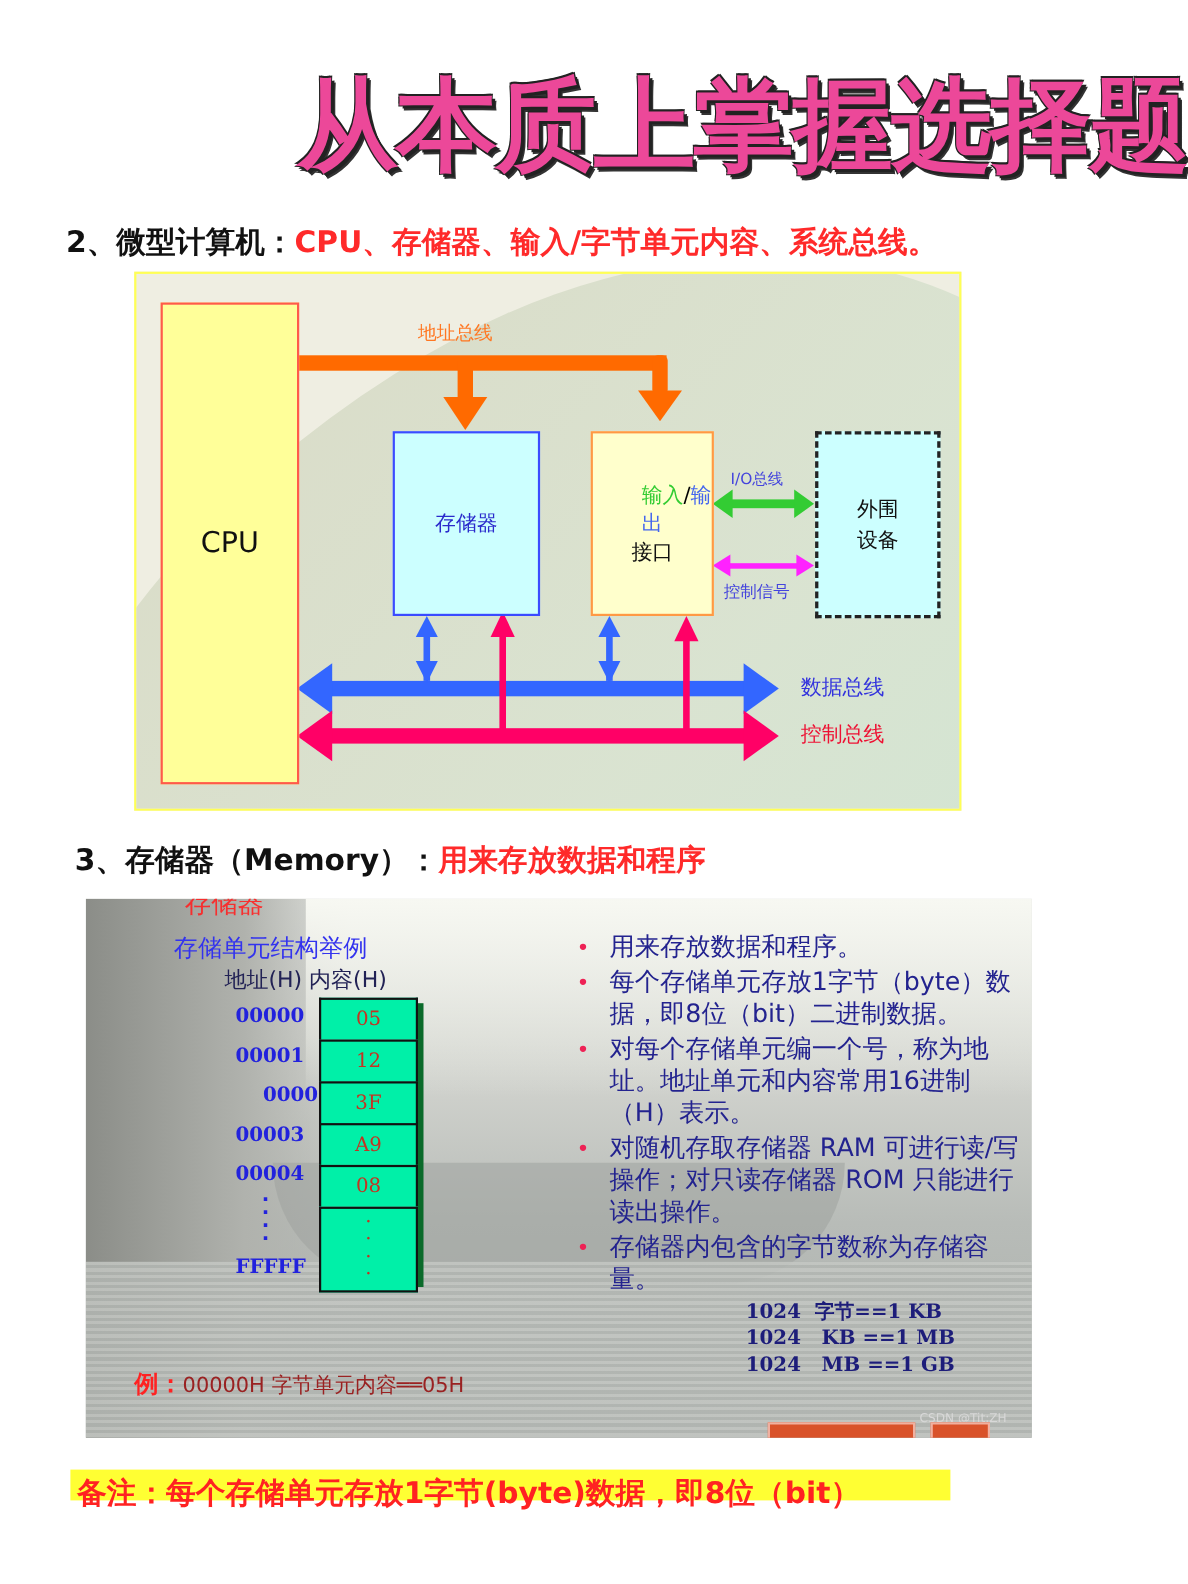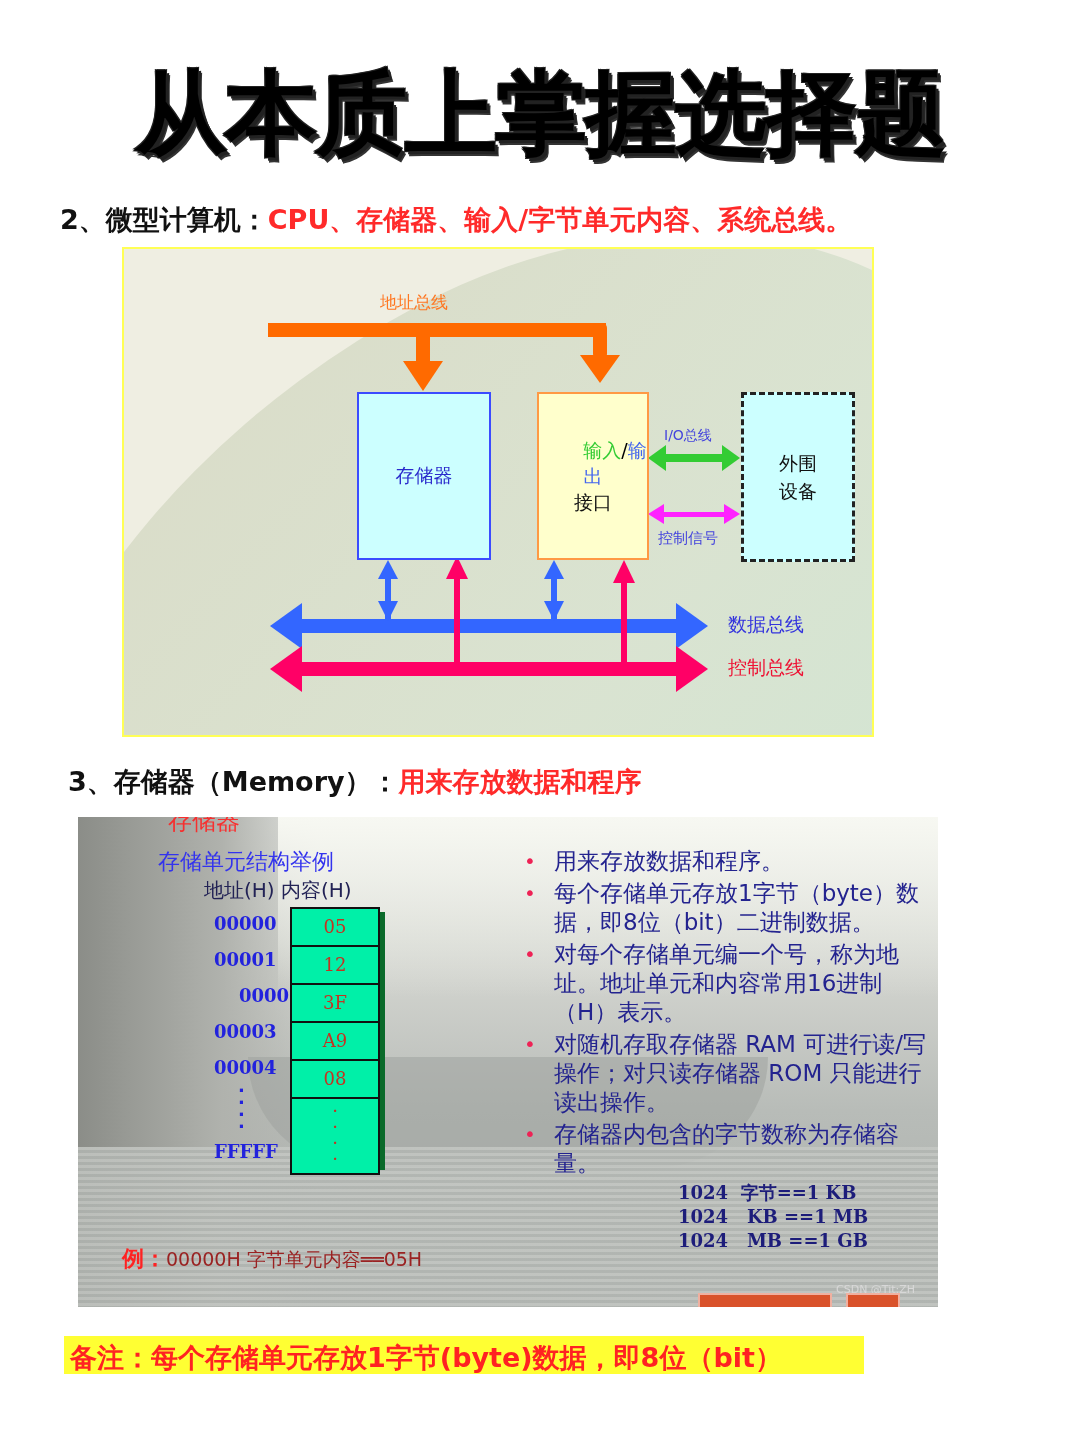--- a/index.html
+++ b/index.html
@@ -1,22 +1,22 @@
 <!DOCTYPE html>
 <html><head>
 <meta charset="utf-8">
 <style>
   html, body { margin:0; padding:0; }
   body { width:1080px; height:1440px; background:#ffffff; position:relative; overflow:hidden;
          font-family: "DejaVu Sans", "Liberation Sans", sans-serif; }
   .abs { position:absolute; }
 
   
-  .title { left:0; top:52px; width:1080px; text-align:center; font-size:92px; font-weight:bold;
-           color:#000000; letter-spacing:-2px;
+  .title { left:0; top:52px; width:1080px; text-align:right; font-size:92px; font-weight:bold;
+           color:#ec4899; letter-spacing:-2px;
            text-shadow: 3px 3px 0 #222, -1px -1px 0 #222, 1px -1px 0 #222, -1px 1px 0 #222, 4px 5px 0 #333; }
 
   .heading { font-size:27px; font-weight:bold; color:#111; white-space:nowrap; }
   .heading .red { color:#ff2a2a; }
 
   
   .diagram { left:122px; top:247px; width:748px; height:486px; border:2px solid #ffff55;
              background:#efeee2; overflow:hidden; }
   .diagram .bg-sweep { position:absolute; left:-200px; top:60px; width:1200px; height:900px;
              border-radius:60% 40% 0 0; background:linear-gradient(160deg,#d8d9c4 0%, #d7e2cf 50%, #c9e6d3 100%);
@@ -57,21 +57,21 @@
   .vdots { position:absolute; left:160px; top:268px; font-size:18px; color:#2222dd; line-height:12px; font-weight:bold; }
   .bullets { position:absolute; left:442px; top:30px; width:410px; color:#23238f; font-size:23px; line-height:29px; }
   .bullet { position:relative; padding-left:34px; margin-bottom:3px; }
   .bullet .dot { position:absolute; left:4px; top:0px; color:#ee2255; font-size:20px; }
   .units { position:absolute; left:600px; top:364px; font-family:"DejaVu Serif", serif; font-weight:bold; font-size:18px; color:#1d1d7a; line-height:24px; white-space:pre; }
   .example { position:absolute; left:44px; top:364px; color:#9a2222; font-size:19px; line-height:31px; white-space:pre; }
   .example .lead { color:#ff2222; font-weight:bold; font-size:22px; }
   .watermark { position:absolute; left:758px; top:466px; font-size:11px; color:#d8d8d8; }
   .slide-btn { position:absolute; top:476px; height:20px; background:#d9522a; border:2px solid #f0b0a0; }
 
-  .note { left:64px; top:1336px; width:800px; height:38px; background:#ffff33; color:#ff2222;
+  .note { left:64px; top:1336px; width:800px; height:28px; background:#ffff33; color:#ff2222;
           font-size:27px; font-weight:bold; line-height:44px; padding-left:6px; box-sizing:border-box; white-space:nowrap; }
 </style>
 </head>
 <body>
 
 <div class="abs title">从本质上掌握选择题</div>
 
 <div class="abs heading" style="left:60px; top:202px;">
   <span>2、微型计算机：</span><span class="red">CPU、存储器、输入/字节单元内容、系统总线。</span>
 </div>
@@ -117,20 +117,21 @@
       <polygon points="616,209 598,196 598,222"></polygon>
     </g>
 
     <g fill="#ff22ff">
       <rect x="538" y="263" width="64" height="5"></rect>
       <polygon points="524,265 540,255 540,275"></polygon>
       <polygon points="616,265 600,255 600,275"></polygon>
     </g>
   </svg>
 
+  <div class="box cpu">CPU</div>
   <div class="box mem">存储器</div>
   <div class="box io">
     <div><span class="in">输入</span><span>/</span><span class="out">输出</span></div>
     <div class="port">接口</div>
   </div>
   <div class="box periph">
     <div>
       <div>外围</div>
       <div>设备</div>
     </div>

